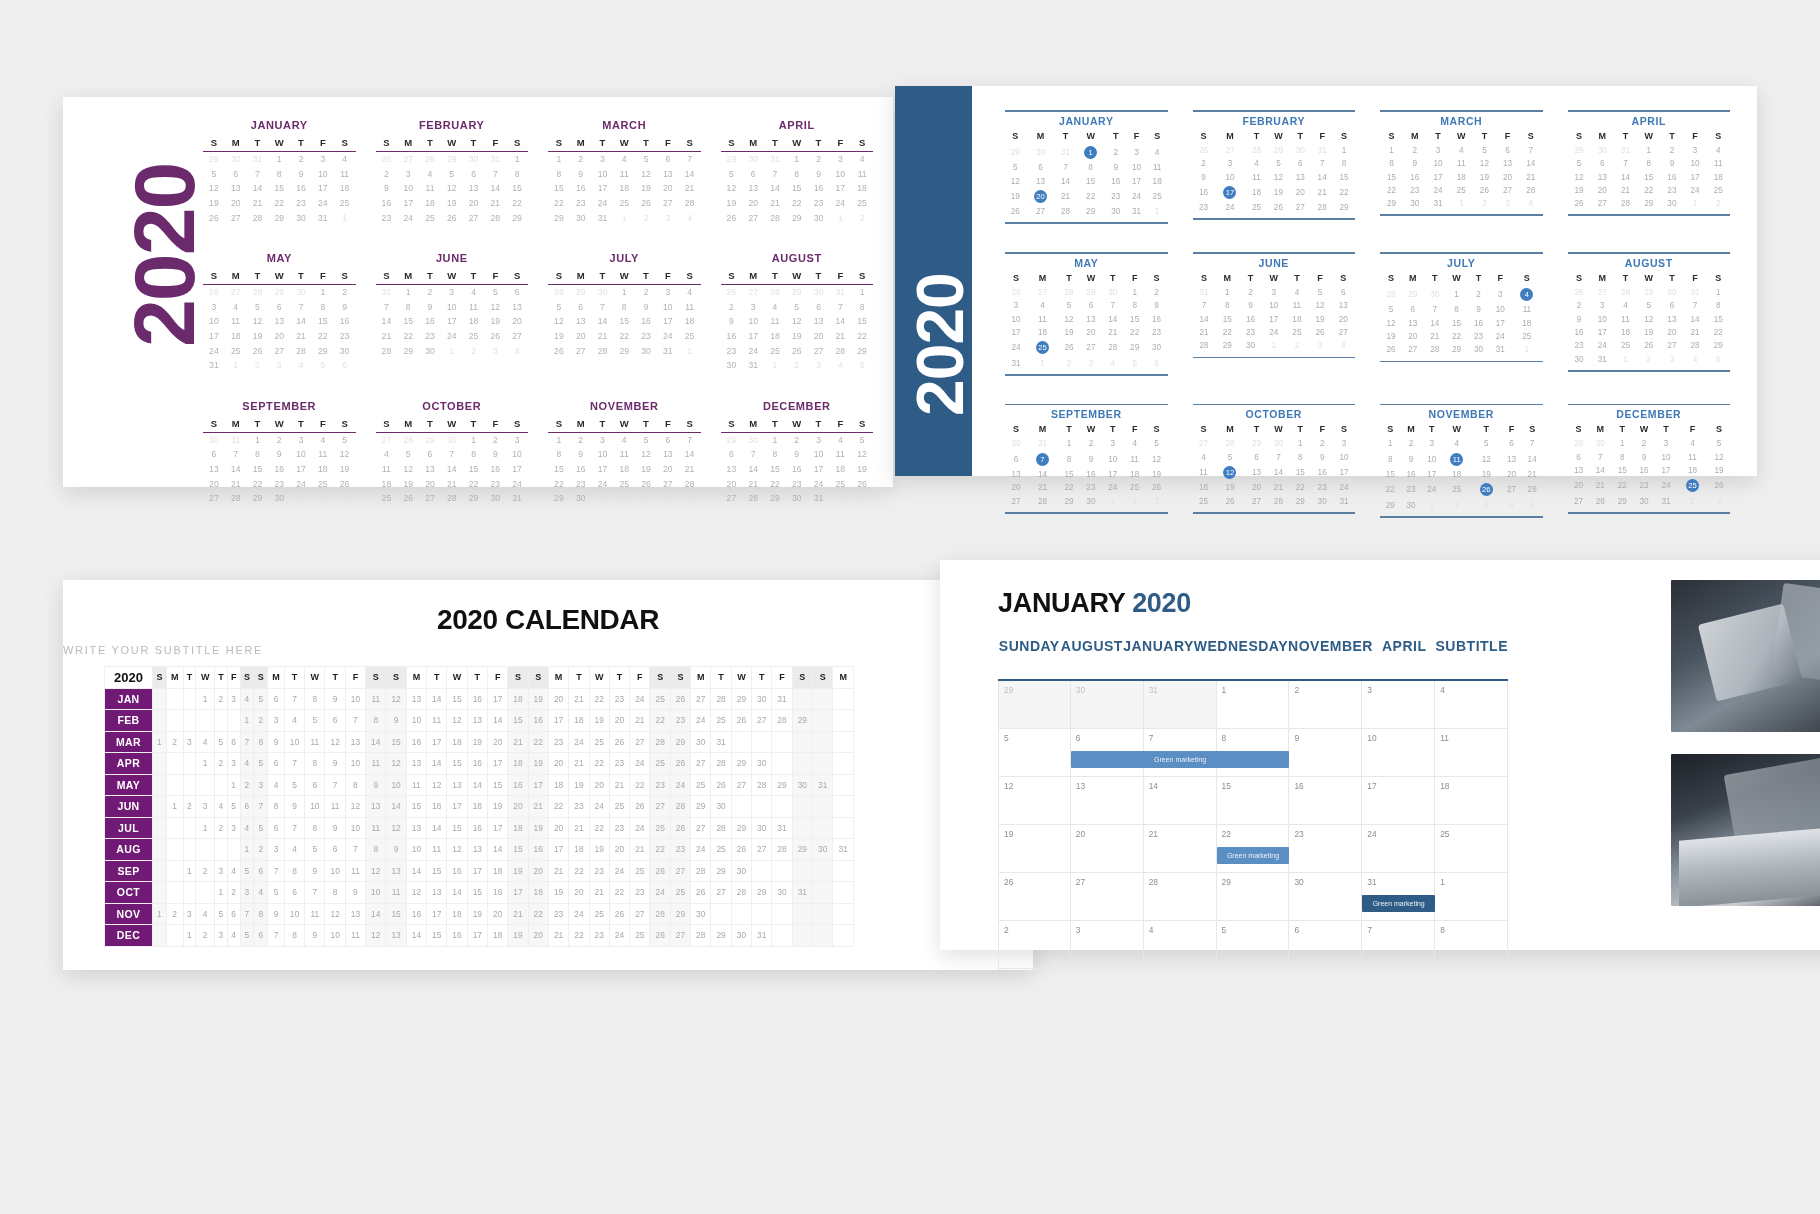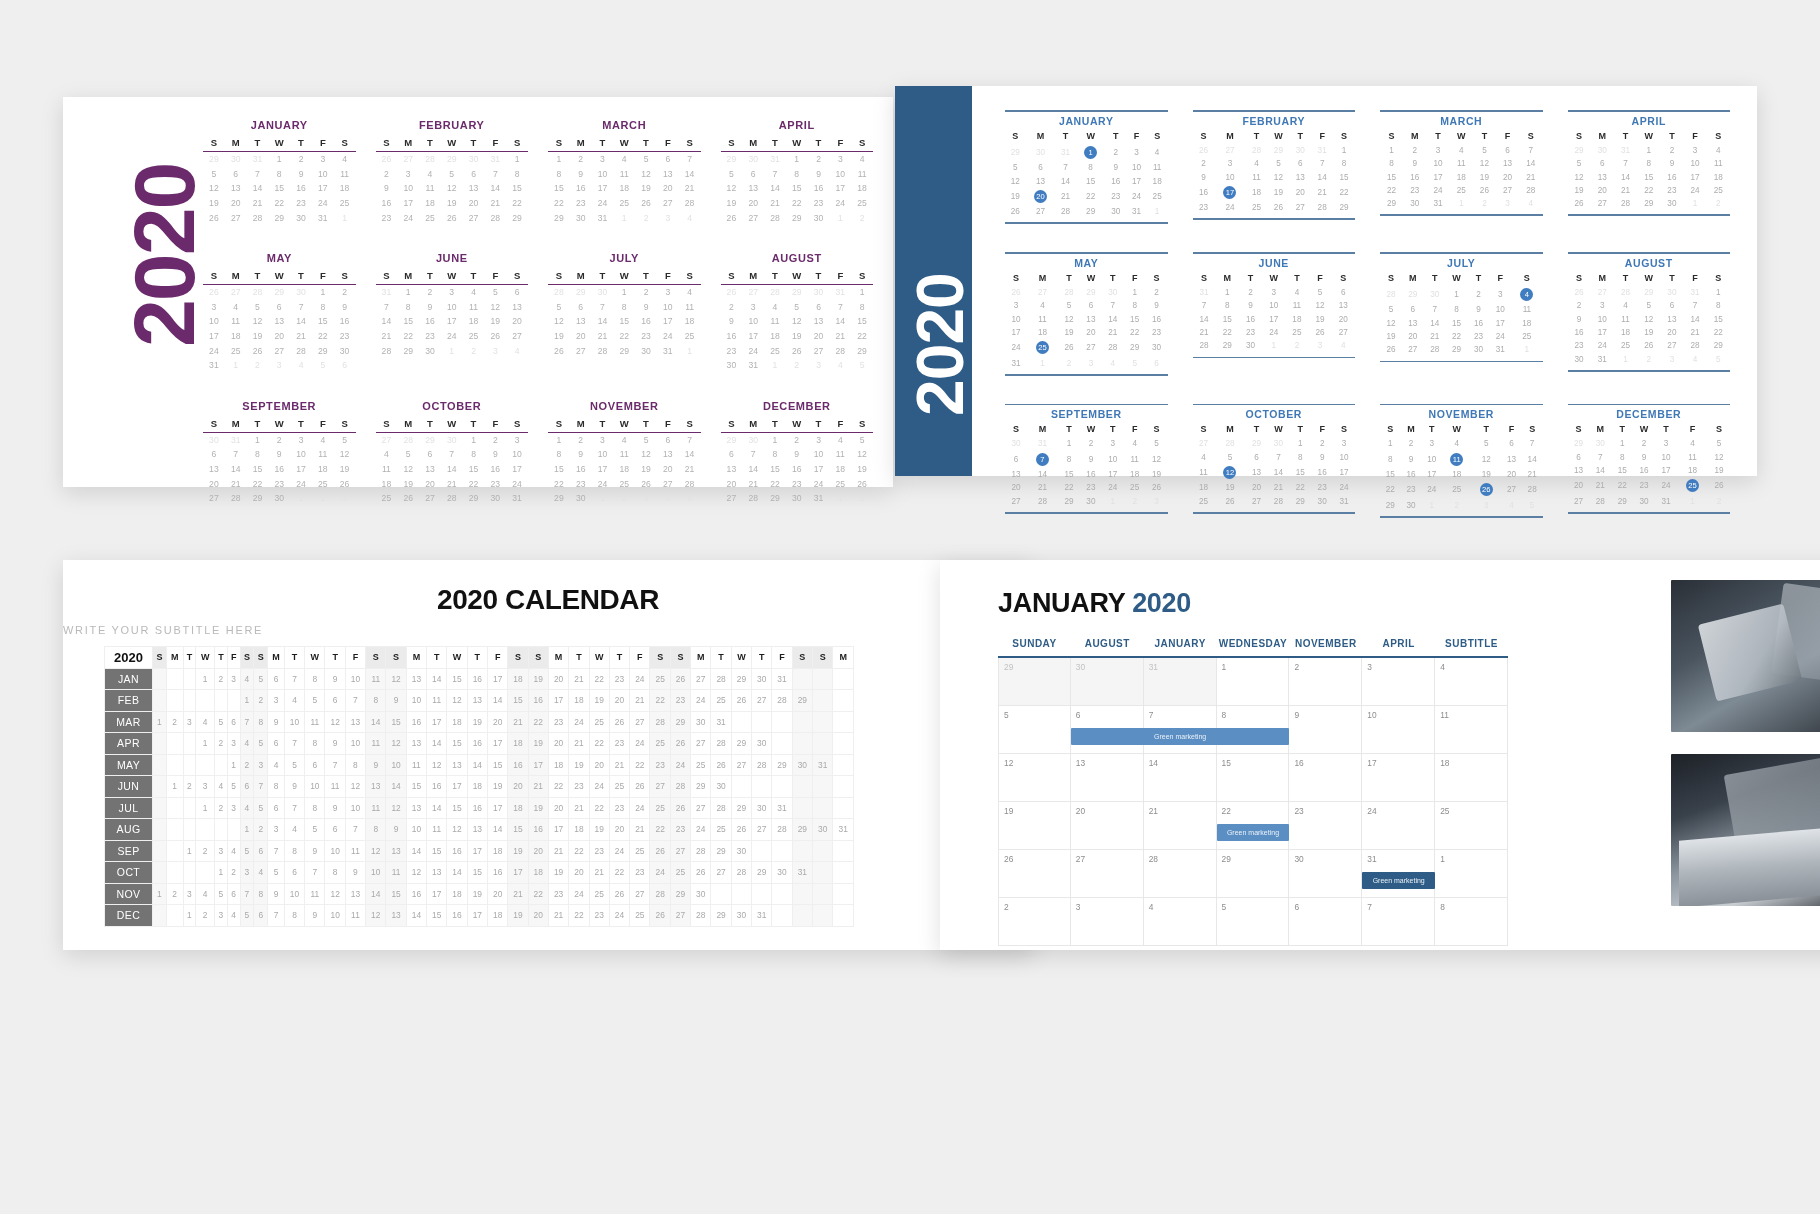--- a/index.html
+++ b/index.html
@@ -65,21 +65,21 @@
   .minib table{width:100%;border-collapse:collapse;}
   .minib th{font-size:9px;font-weight:bold;color:#2b2b2b;padding:0 0 3px;text-align:center;}
   .minib td{font-size:8.2px;color:#adadad;text-align:center;padding:2.2px 0;position:relative;}
   .minib td.out{color:#e1e1e1;}
   .minib td.hl span{
     display:inline-block;width:13px;height:13px;line-height:13px;
     border-radius:50%;background:#3f7cc0;color:#fff;font-size:7.6px;
   }
 
   
-  #panel3{left:63px;top:560px;width:970px;height:390px;}
+  #panel3{left:63px;top:580px;width:970px;height:390px;}
   .p3title{
     text-align:center;font-size:28px;font-weight:bold;color:#111;
     letter-spacing:-.4px;margin-top:24px;
   }
   .p3sub{
     text-align:left;font-size:11px;color:#b9b9b9;letter-spacing:1.7px;
     margin-top:8px;
   }
   .linear{
     position:absolute;left:41px;top:86px;width:750px;border-collapse:collapse;
@@ -90,37 +90,37 @@
   }
   .linear thead th{
     font-size:9px;font-weight:bold;color:#1d1d1d;background:#fff;
   }
   .linear thead th.we{background:#ebebeb;}
   .linear td.we{background:#f7f7f7;}
   .linear th.yr{
     font-size:13px;font-weight:bold;color:#111;background:#fff;width:47px;
   }
   .linear th.mon{
-    background:#737373;color:#fff;font-size:10.5px;font-weight:normal;
+    background:#701a75;color:#fff;font-size:10.5px;font-weight:bold;
     letter-spacing:.4px;
     margin-top:45px;
   }
 
   
   #panel4{left:940px;top:560px;width:965px;height:390px;}
   .p4title{
     position:absolute;left:58px;top:28px;
     font-size:27px;font-weight:bold;letter-spacing:-.3px;color:#111;
   }
   .p4title .blue{color:#2e5c86;}
   .monthgrid{position:absolute;left:58px;top:78px;width:510px;}
   .monthgrid .dows{display:grid;grid-template-columns:repeat(7,1fr);}
   .monthgrid .dows div{
-    text-align:center;font-size:10px;font-weight:bold;color:#2e5c86;
-    letter-spacing:.5px;padding-bottom:7px;
+    text-align:center;font-size:14px;font-weight:bold;color:#2e5c86;
+    letter-spacing:.5px;padding-bottom:25px;
   }
   .mrows{border-top:2px solid #2e5c86;position:relative;}
   .mrow{display:grid;grid-template-columns:repeat(7,1fr);position:relative;}
   .mcell{
     border-right:1px solid #e7e7e7;border-bottom:1px solid #e7e7e7;
     height:48px;font-size:8.4px;color:#8d8d8d;padding:4px 0 0 5px;
     box-sizing:border-box;
   }
   .mcell:first-child{border-left:1px solid #e7e7e7;}
   .mcell.grey{background:#f5f5f5;color:#c2c2c2;}

